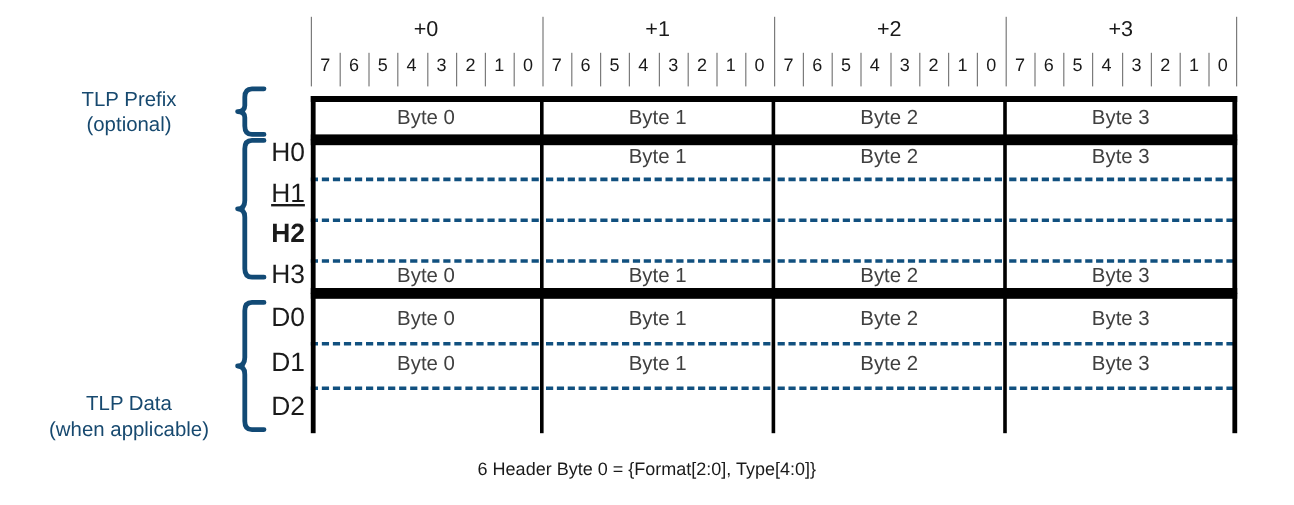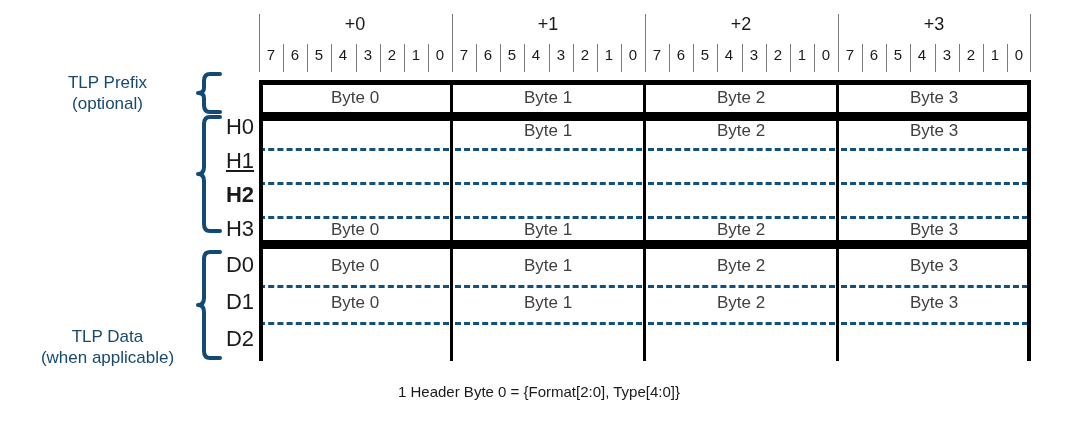--- a/index.html
+++ b/index.html
@@ -310,15 +310,15 @@
     <div class="dashline" style="left:582px; top:242px; width:187px;"></div>
 
     <div class="vline" style="left:0px;   top:0px;  height:281px;"></div>
     <div class="vline" style="left:768px; top:0px;  height:281px;"></div>
 
     <div class="colsep" style="left:191px; top:0px; height:281px;"></div>
     <div class="colsep" style="left:384px; top:0px; height:281px;"></div>
     <div class="colsep" style="left:577px; top:0px; height:281px;"></div>
   </div>
 
-  <div class="footnote">1 Header Byte 0 = {Format[2:0], Type[4:0]}</div>
+  <div class="footnote">6 Header Byte 0 = {Format[2:0], Type[4:0]}</div>
 
 </div>
 
 </body></html>

